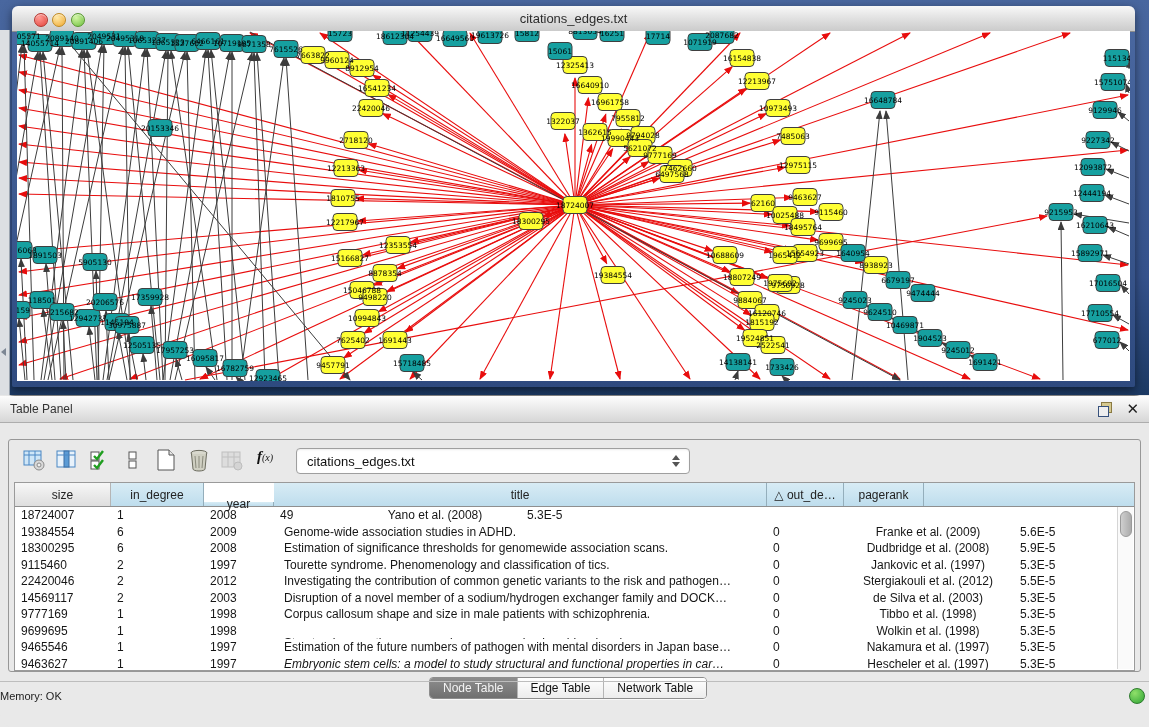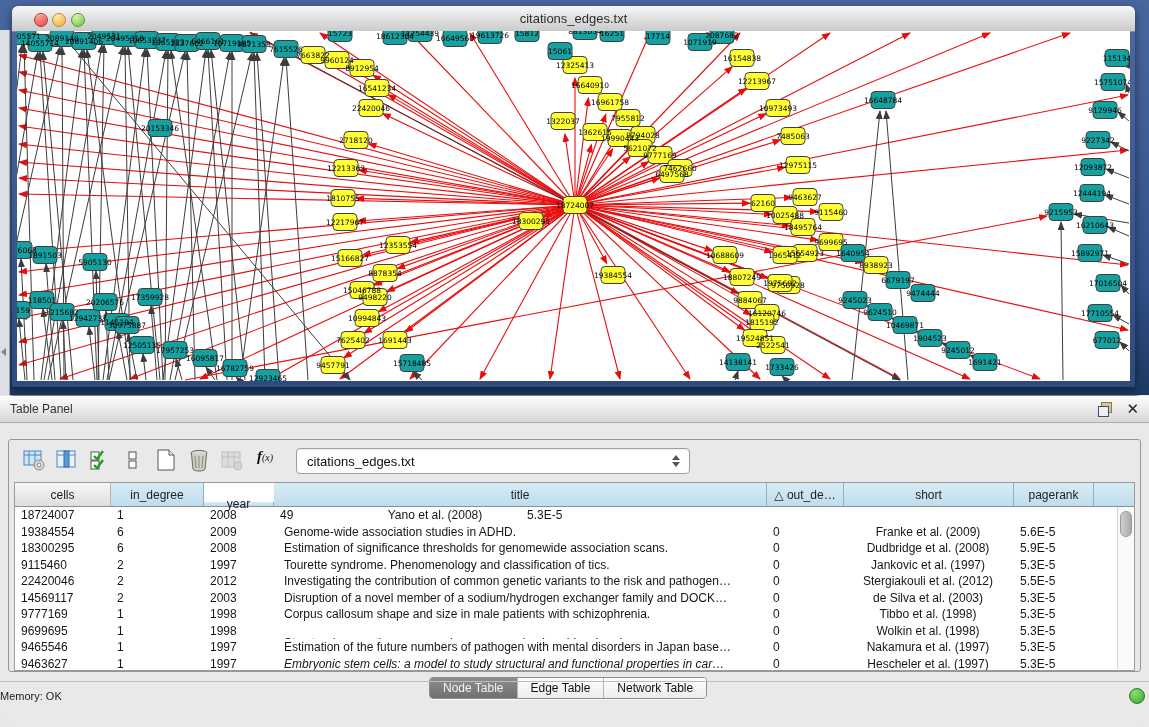--- a/index.html
+++ b/index.html
@@ -611,26 +611,25 @@
         <span class="combo-text">citations_edges.txt</span>
         <span class="combo-arrows">
             <span class="up"></span>
             <span class="dn"></span>
           </span>
       </div>
     </div>
 
     <div class="tablewrap">
       <div class="thead" id="thead">
-          <div class="th gray" style="width: 96px;">cells</div>
+          <div class="th gray" style="width: 96px;">size</div>
           <div class="th" style="width: 93px;">in_degree</div>
           <div class="th" style="width: 70px; margin-top: 19px;">year</div>
           <div class="th" style="width: 493px;">title</div>
           <div class="th" style="width: 77px;">△ out_de…</div>
-          <div class="th" style="width: 170px;">short</div>
           <div class="th" style="width: 80px;">pagerank</div>
           <div class="th fill"></div>
         </div>
       <div class="tbody" id="tbody">
           <div class="tr">
             <div class="td c-name" style="width: 96px;">18724007</div>
             <div class="td c-indeg" style="width: 93px;">1</div>
             <div class="td c-year" style="width: 70px;">2008</div>
             <div class="td c-outdeg" style="width: 77px;">49</div>
             <div class="td c-short" style="width: 170px;">Yano et al. (2008)</div>

